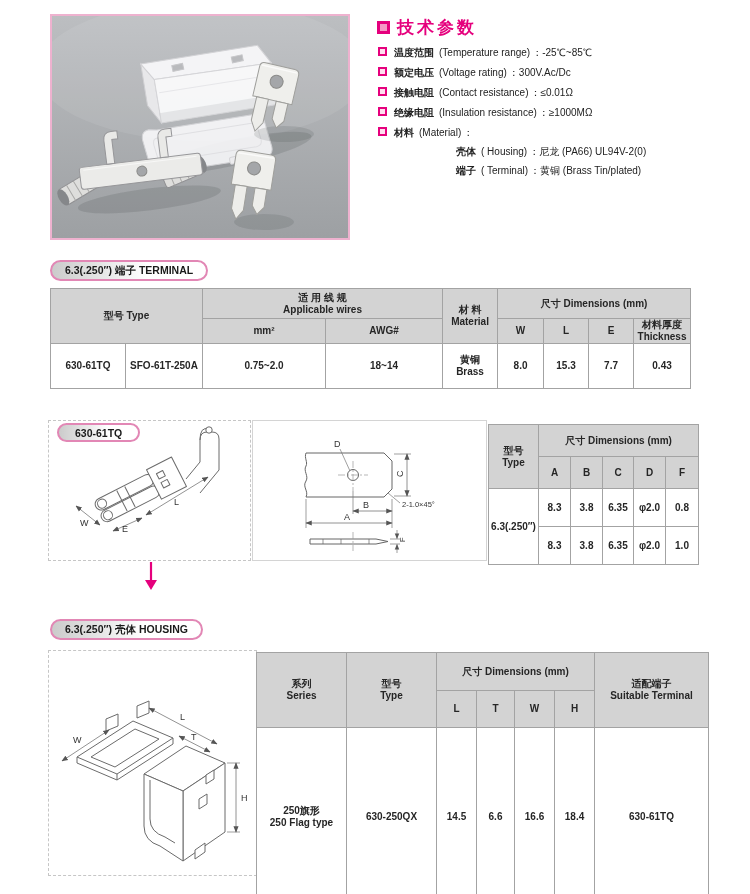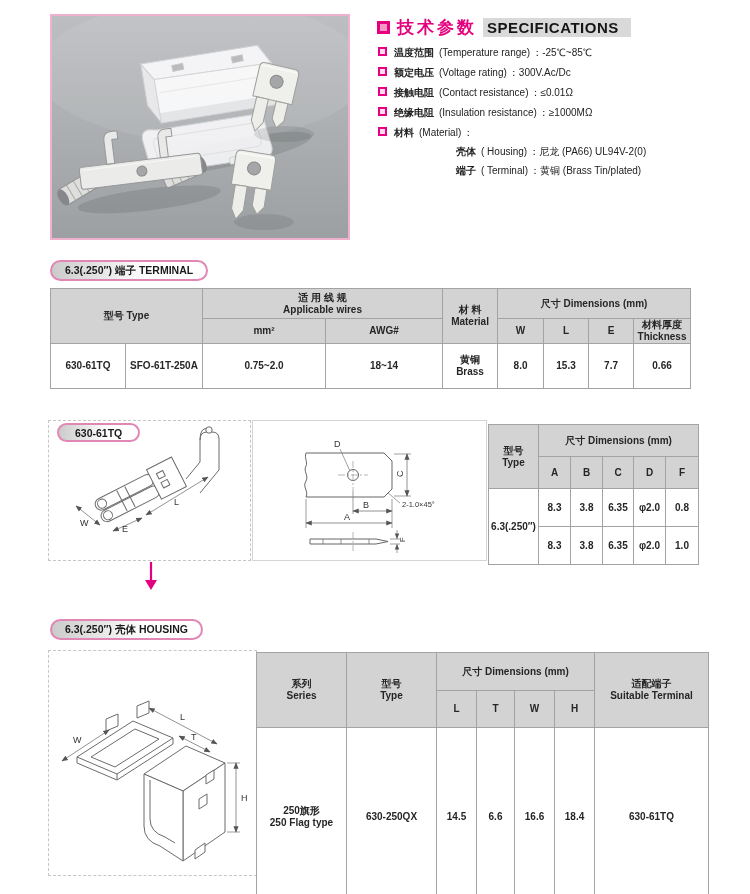--- a/index.html
+++ b/index.html
@@ -128,21 +128,20 @@
         <path d="M98,42 L98,22 Q98,14 106,14 L112,14 L112,22 L106,22 L106,42 Z" fill="#e9e9e7" stroke="#969699"></path>
         <line x1="20" y1="45" x2="134" y2="45" stroke="#ffffff" opacity="0.6"></line>
       </g>
     </svg>
   </div>
 
   <div class="specs">
     <div class="specs-title">
       <span class="tbullet"></span>
       <span class="tzh">技术参数</span>
-      <span class="ten">SPECIFICATIONS</span>
     </div>
 
     <div class="spec-item">
       <span class="sbullet"></span>
       <span class="spec-zh">温度范围</span>
       <span class="spec-en">(Temperature range)</span>
       <span class="spec-val">：-25℃~85℃</span>
     </div>
     <div class="spec-item">
       <span class="sbullet"></span>
@@ -223,21 +222,21 @@
       <td>SFO-61T-250A</td>
       <td>0.75~2.0</td>
       <td>18~14</td>
       <td class="two">
         <span>黄铜</span>
         <span>Brass</span>
       </td>
       <td>8.0</td>
       <td>15.3</td>
       <td>7.7</td>
-      <td>0.66</td>
+      <td>0.43</td>
     </tr>
     </tbody>
   </table>
 
   <div class="draw-box" id="boxA">
     <svg viewBox="0 0 201 139">
       <defs>
         <marker id="arA" viewBox="0 0 10 10" refX="9" refY="5" markerWidth="8" markerHeight="8" orient="auto-start-reverse">
           <path d="M0,1 L10,5 L0,9 Z" fill="#555"></path>
         </marker>

